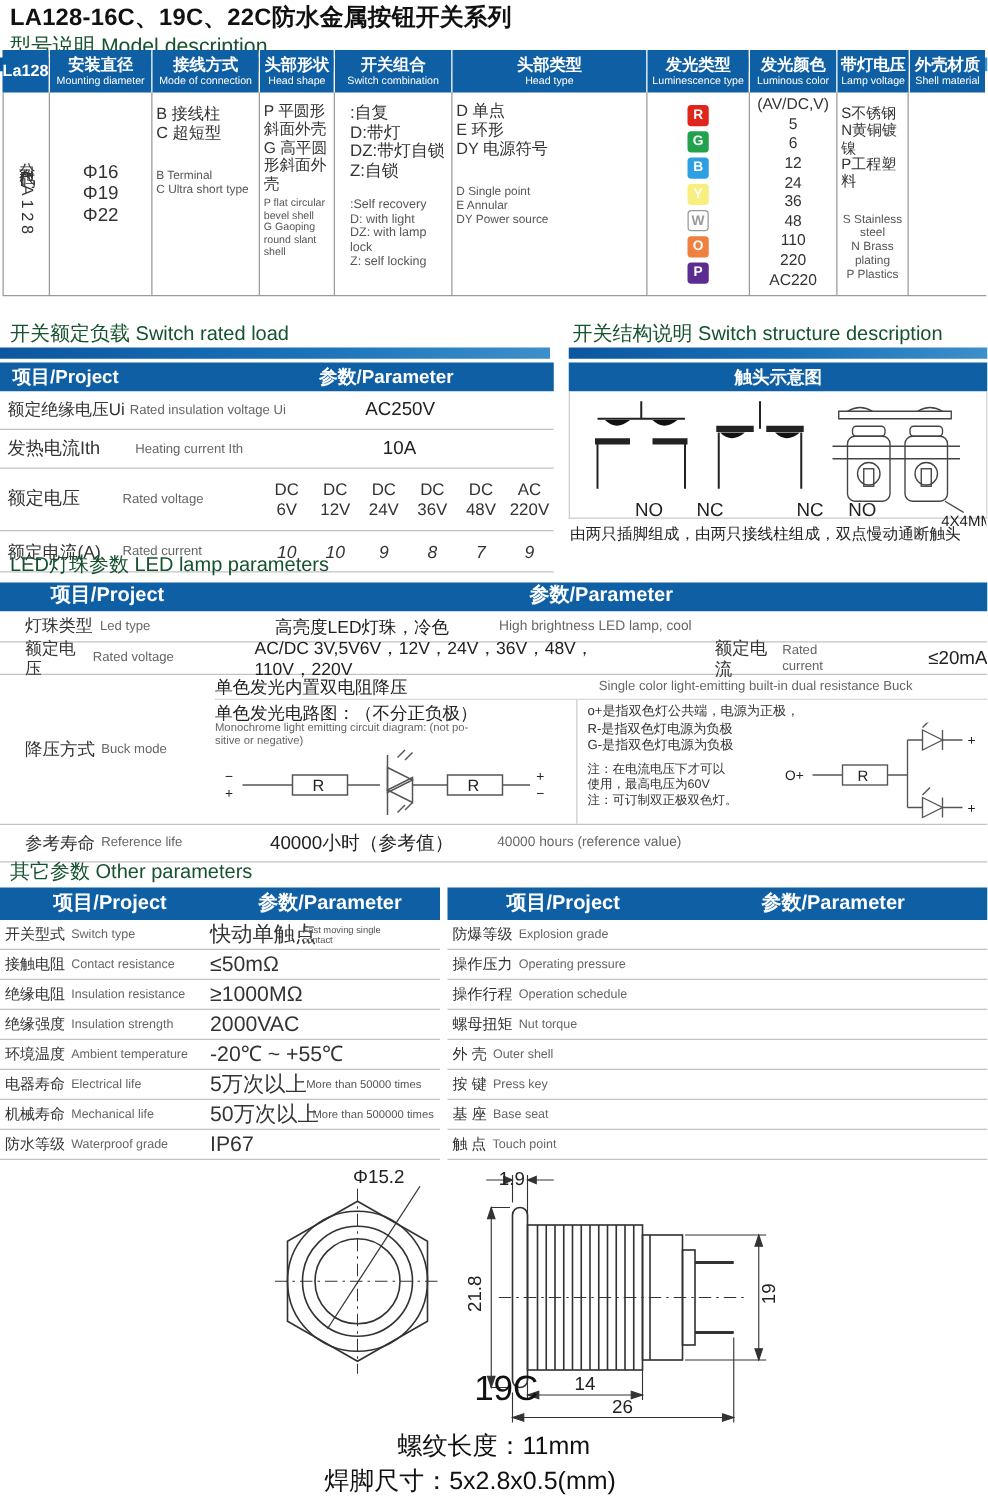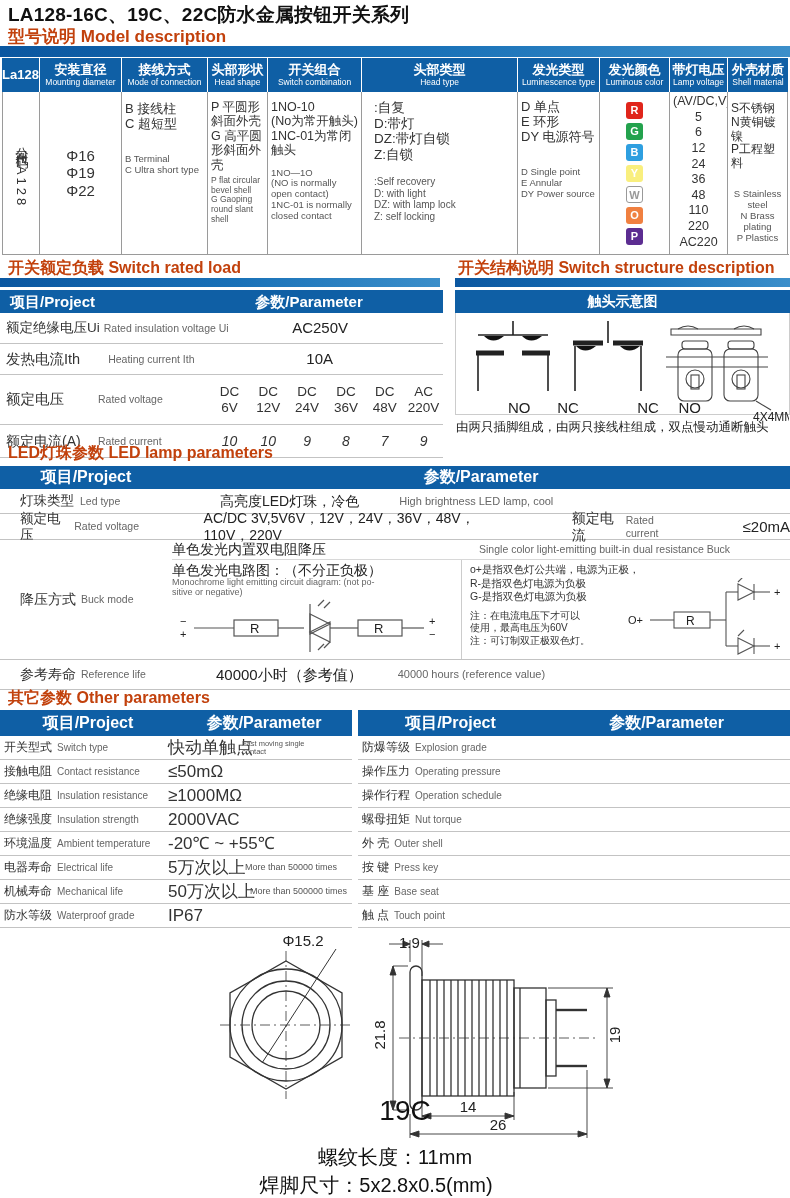--- a/index.html
+++ b/index.html
@@ -3,23 +3,23 @@
 <meta charset="utf-8">
 <style>
   * { margin:0; padding:0; box-sizing:border-box; }
   body { background:#fff; font-family:"Liberation Sans", sans-serif; color:#333; }
   #page { position:relative; width:790px; height:1198px; background:#fff; overflow:hidden; line-height:1.15; }
   .abs { position:absolute; }
   .pre { white-space:pre-line; }
   .bluebar { background:linear-gradient(90deg,#0b57a0 0%,#1a72b8 55%,#3c8fca 100%); }
   .thead-bg { background:#0f5fa5; color:#fff; font-weight:bold; }
   .title { font-size:19px; font-weight:bold; color:#111; letter-spacing:0.2px; }
-  .sec-h { font-size:16px; font-weight:bold; color:#c2410c; }
+  .sec-h { font-size:16px; font-weight:normal; color:#14532d; }
   
-  .mtable { left:2px; top:58px; width:787px; border-bottom:1px solid #9a9a9a; }
+  .mtable { left:2px; top:40px; width:787px; border-bottom:1px solid #9a9a9a; }
   .mhead { display:grid; grid-template-columns:37px 82px 86px 60px 94px 156px 82px 70px 58px 61px; height:34px; }
   .mhead > div { background:#0f5fa5; color:#fff; border-left:1px solid #fff; display:flex; flex-direction:column; justify-content:center; align-items:center; overflow:hidden; }
   .mhead > div:first-child { border-left:none; }
   .mh-cn { font-size:13px; font-weight:bold; white-space:nowrap; }
   .mh-en { font-size:8.5px; white-space:nowrap; }
   .mbody { display:grid; grid-template-columns:37px 82px 86px 60px 94px 156px 82px 70px 58px 61px; height:162px; }
   .mbody > div { border-left:1px solid #9a9a9a; padding:6px 3px; font-size:13px; overflow:hidden; }
   .mbody > div:last-child { border-right:1px solid #9a9a9a; }
   .m-en { font-size:9.5px; color:#555; }
   .vtext { writing-mode:vertical-lr; display:flex; align-items:center; justify-content:center; font-size:12px; letter-spacing:3px; color:#333; }
@@ -102,28 +102,20 @@
         <div class="pre" style="font-size:13px; padding-top:4px;">B 接线柱
 C 超短型</div>
         <div class="pre m-en" style="margin-top:22px;">B Terminal
 C Ultra short type</div>
       </div>
       <div>
         <div class="pre" style="font-size:12.5px; padding-top:2px;">P 平圆形斜面外壳
 G 高平圆形斜面外壳</div>
         <div class="pre m-en" style="margin-top:4px; font-size:8.5px;">P flat circular bevel shell
 G Gaoping round slant shell</div>
-      </div>
-      <div>
-        <div class="pre" style="font-size:12.5px; padding-top:2px;">1NO-10
-(No为常开触头)
-1NC-01为常闭触头</div>
-        <div class="pre m-en" style="margin-top:10px;">1NO—1O
-(NO is normally open contact)
-1NC-01 is normally closed contact</div>
       </div>
       <div style="padding-left:12px;">
         <div class="pre" style="font-size:13.5px; padding-top:2px;">:自复
 D:带灯
 DZ:带灯自锁
 Z:自锁</div>
         <div class="pre m-en" style="margin-top:14px; font-size:10px;">:Self recovery
 D: with light
 DZ: with lamp lock
 Z: self locking</div>

